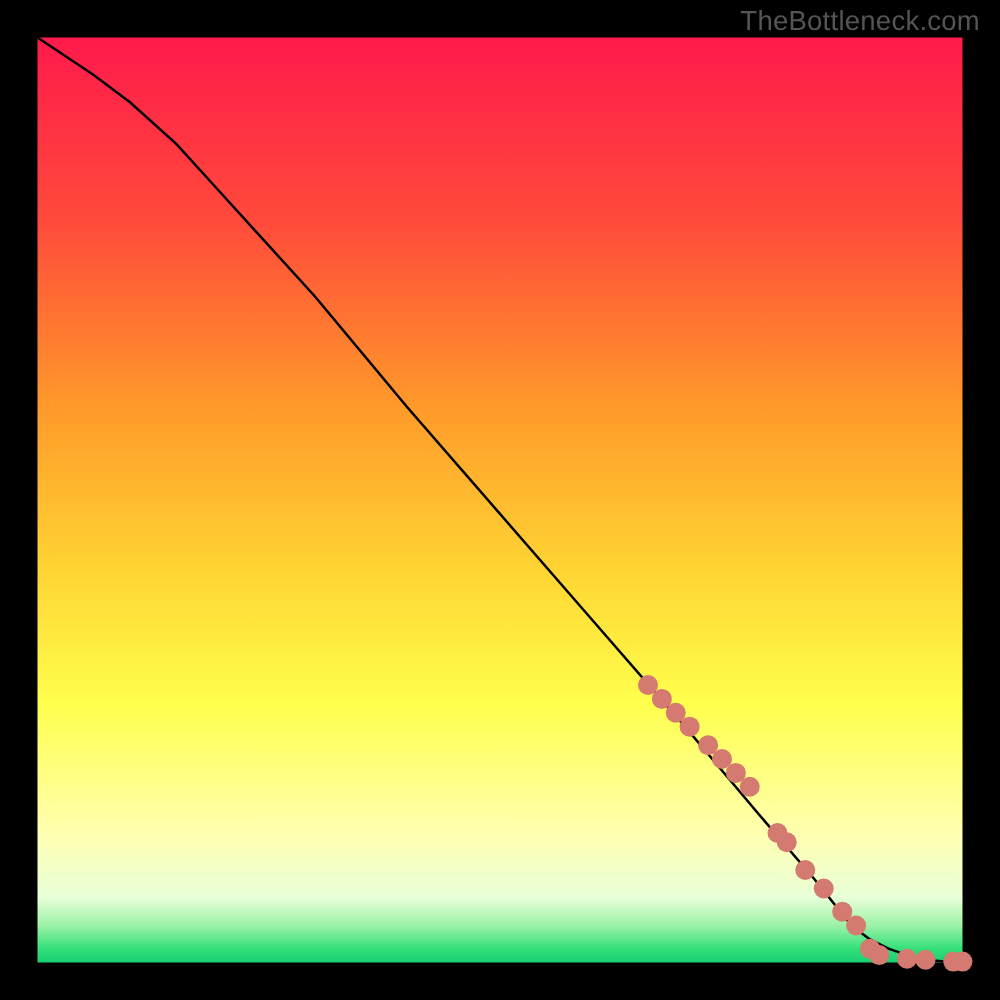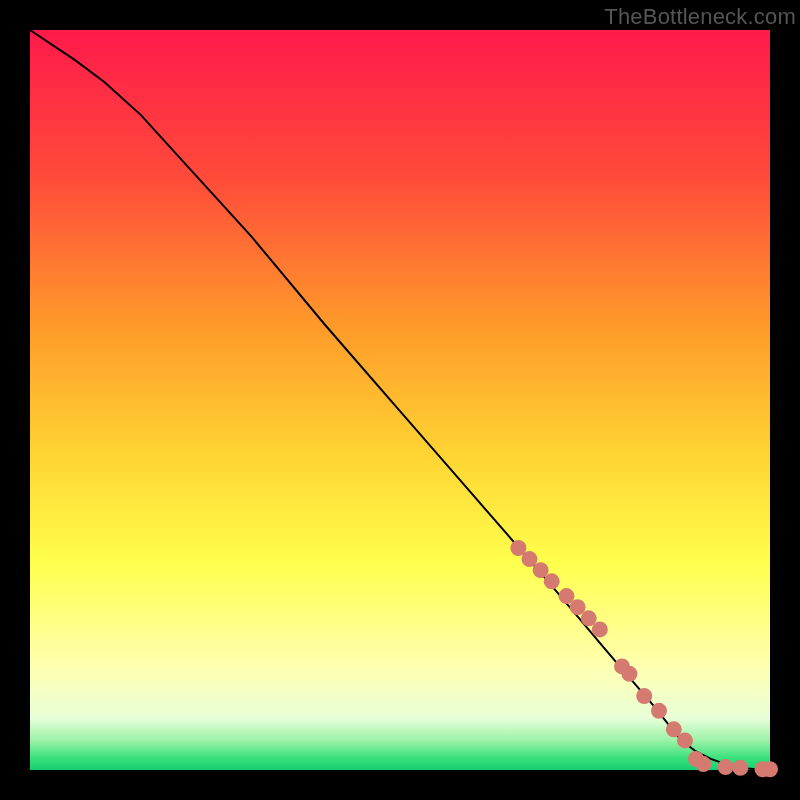--- a/index.html
+++ b/index.html
@@ -21,21 +21,21 @@
     position: absolute;
     left: 30px;
     top: 30px;
     width: 740px;
     height: 740px;
     
   }
   .watermark {
     position: absolute;
     top: 4px;
-    right: 4px;
+    right: 16px;
     color: #555;
     font-size: 22px;
     font-weight: 500;
     letter-spacing: 0.2px;
     user-select: none;
   }
   svg.curve {
     position: absolute;
     left: 0;
     top: 0;

